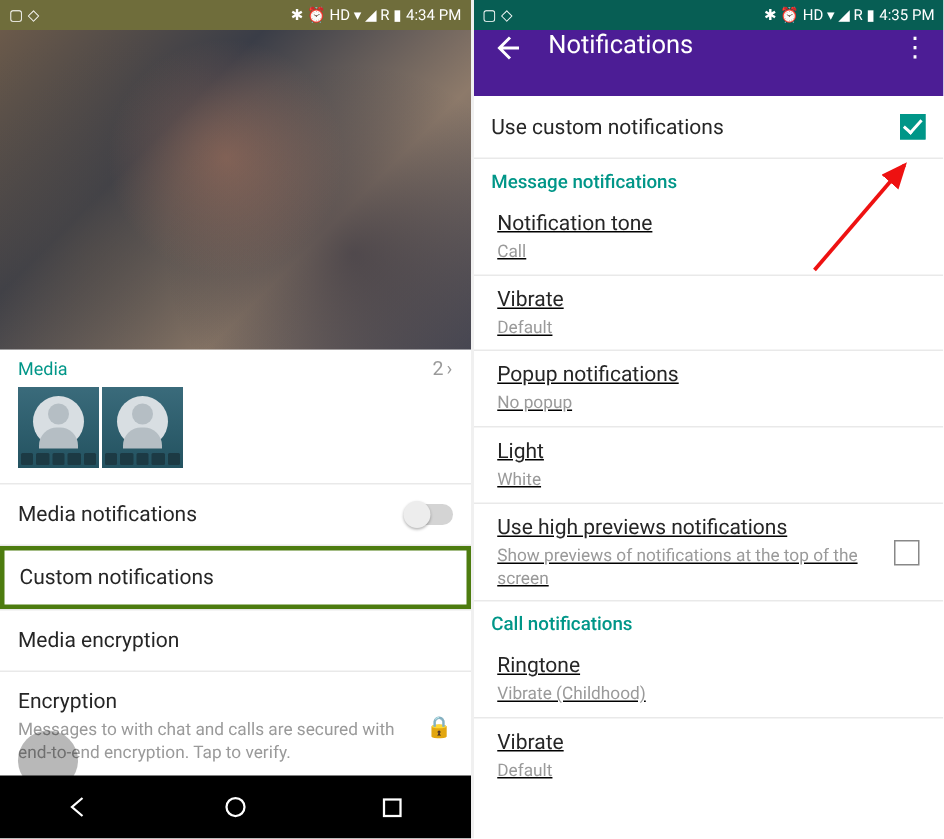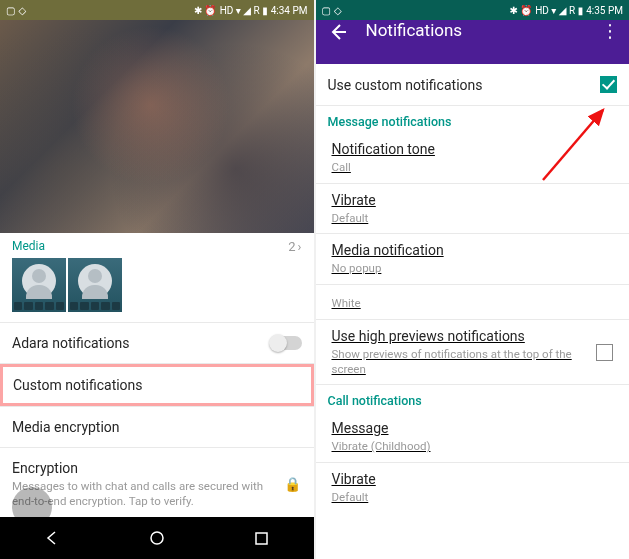--- a/index.html
+++ b/index.html
@@ -32,21 +32,21 @@
   .thumb .reel{position:absolute;bottom:2px;left:0;right:0;height:8px;display:flex;gap:2px;padding:0 2px;}
   .thumb .reel span{flex:1;background:#1c3a44;border-radius:1px;}
   .divh { height:1px; background:#e9e9e9; margin:0 0; }
   .row { padding:12px 12px; display:flex; align-items:center; justify-content:space-between; }
   .row .text { flex:1; }
   .row .title { font-size:14px; color:#262626; }
   .row .sub { font-size:11.5px; color:#9a9a9a; margin-top:3px; line-height:1.28;}
   .row.small { padding:8px 16px;text-decoration:underline; }
   .toggle { width:30px; height:14px; background:#d4d4d4; border-radius:8px; position:relative; }
   .toggle::after { content:""; position:absolute; width:18px; height:18px; background:#ededed; border-radius:50%; top:-2px; left:-3px; box-shadow:0 1px 2px rgba(0,0,0,.3);}
-  .highlight { border:3px solid #fca5a5; padding:10px 10px; }
+  .highlight { border:3px solid #4d7c0f; padding:10px 10px; }
   .lock { color:#1aa683; font-size:14px; }
   .navbar { height:42px; background:#000; display:flex; align-items:center; justify-content:space-around; color:#fff; }
   .navbtn { width:28px; height:28px; display:flex; align-items:center; justify-content:center; }
   .circle-shade{ position:absolute; left:12px; bottom:32px; width:40px; height:40px; background:rgba(0,0,0,.28); border-radius:50%;}
   .checkbox { width:17px; height:17px; border:1.5px solid #888; }
   .checkbox.checked { background:#009688; border-color:#009688; position:relative;}
   .checkbox.checked::after{content:"";position:absolute;left:4px;top:0px;width:5px;height:10px;border:solid #fff;border-width:0 2px 2px 0;transform:rotate(42deg);}
   .arrow { position:absolute; }
   .arrow svg { overflow:visible; }
   .cat { color:#009688; font-size:12.5px; font-weight:500; padding:8px 12px 4px; }
@@ -94,21 +94,21 @@
               <span></span>
               <span></span>
               <span></span>
               <span></span>
             </div>
           </div>
       </div>
       <div class="divh"></div>
       <div class="row">
         <div class="text">
-            <div class="title">Adara notifications</div>
+            <div class="title">Media notifications</div>
           </div>
         <div class="toggle"></div>
       </div>
       <div class="divh"></div>
       <div class="row highlight">
         <div class="text">
             <div class="title">Custom notifications</div>
           </div>
       </div>
       <div class="divh"></div>
@@ -184,43 +184,44 @@
       <div class="divh"></div>
       <div class="row small">
         <div class="text">
             <div class="title">Vibrate</div>
             <div class="sub">Default</div>
           </div>
       </div>
       <div class="divh"></div>
       <div class="row small">
         <div class="text">
-            <div class="title">Media notification</div>
+            <div class="title">Popup notifications</div>
             <div class="sub">No popup</div>
           </div>
       </div>
       <div class="divh"></div>
       <div class="row small">
         <div class="text">
+            <div class="title">Light</div>
             <div class="sub">White</div>
           </div>
       </div>
       <div class="divh"></div>
       <div class="row small">
         <div class="text">
             <div class="title">Use high previews notifications</div>
             <div class="sub">Show previews of notifications at the top of the screen</div>
           </div>
         <div class="checkbox"></div>
       </div>
       <div class="divh"></div>
       <div class="cat">Call notifications</div>
       <div class="row small">
         <div class="text">
-            <div class="title">Message</div>
+            <div class="title">Ringtone</div>
             <div class="sub">Vibrate (Childhood)</div>
           </div>
       </div>
       <div class="divh"></div>
       <div class="row small">
         <div class="text">
             <div class="title">Vibrate</div>
             <div class="sub">Default</div>
           </div>
       </div>

